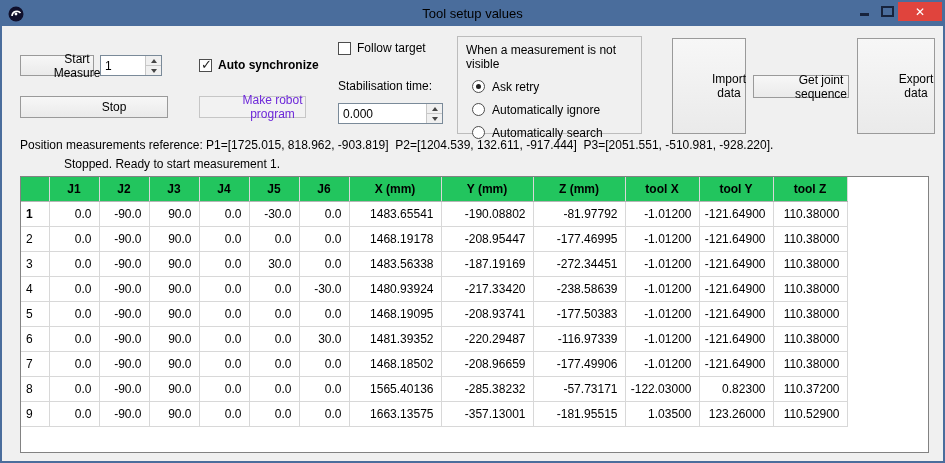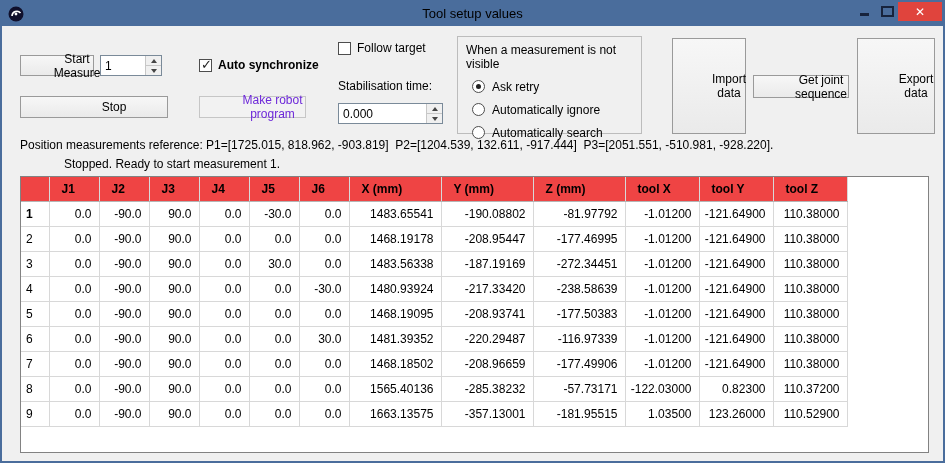--- a/index.html
+++ b/index.html
@@ -30,21 +30,21 @@
   .groupbox{position:absolute;box-sizing:border-box;border:1px solid #bcbcbc;}
   .group-title{padding:6px 0 0 8px;}
   .radiorow{display:flex;align-items:flex-start;gap:7px;margin:9px 0 0 14px;}
   .radio{width:13px;height:13px;box-sizing:border-box;border:1px solid #4d4d4d;border-radius:50%;background:#fff;position:relative;flex:none;}
   .radio.on::after{content:"";position:absolute;left:3px;top:3px;right:3px;bottom:3px;background:#222;border-radius:50%;}
   .label{position:absolute;}
   .stattext{position:absolute;white-space:pre;}
   .tablebox{position:absolute;left:18px;top:150px;width:909px;height:277px;box-sizing:border-box;background:#fff;border:1px solid #828282;overflow:hidden;}
   table{border-collapse:collapse;table-layout:fixed;}
   th,td{box-sizing:border-box;border:1px solid #d8d8d8;height:25px;font-size:12px;font-weight:normal;padding:0 7px 0 2px;text-align:right;white-space:nowrap;overflow:hidden;}
-  thead th{height:24px;font-weight:bold;text-align:left;padding:0 12px;border-bottom:1px solid #b5b5b5;background:#ef4444;}
+  thead th{height:24px;font-weight:bold;text-align:center;padding:0 12px;border-bottom:1px solid #b5b5b5;background:#22c55e;}
   th.corner{width:28px;}
   .cj{width:50px;}
   .cmm{width:92px;margin-left:19px;}
   .ctool{width:74px;}
   td.rowhdr{text-align:left;padding:0 2px 0 5px;}
   td.rowhdr.cur{font-weight:bold;}
   table tr > *:first-child{border-left:none;}
   thead th{border-top:none;}
 </style>
 </head>

